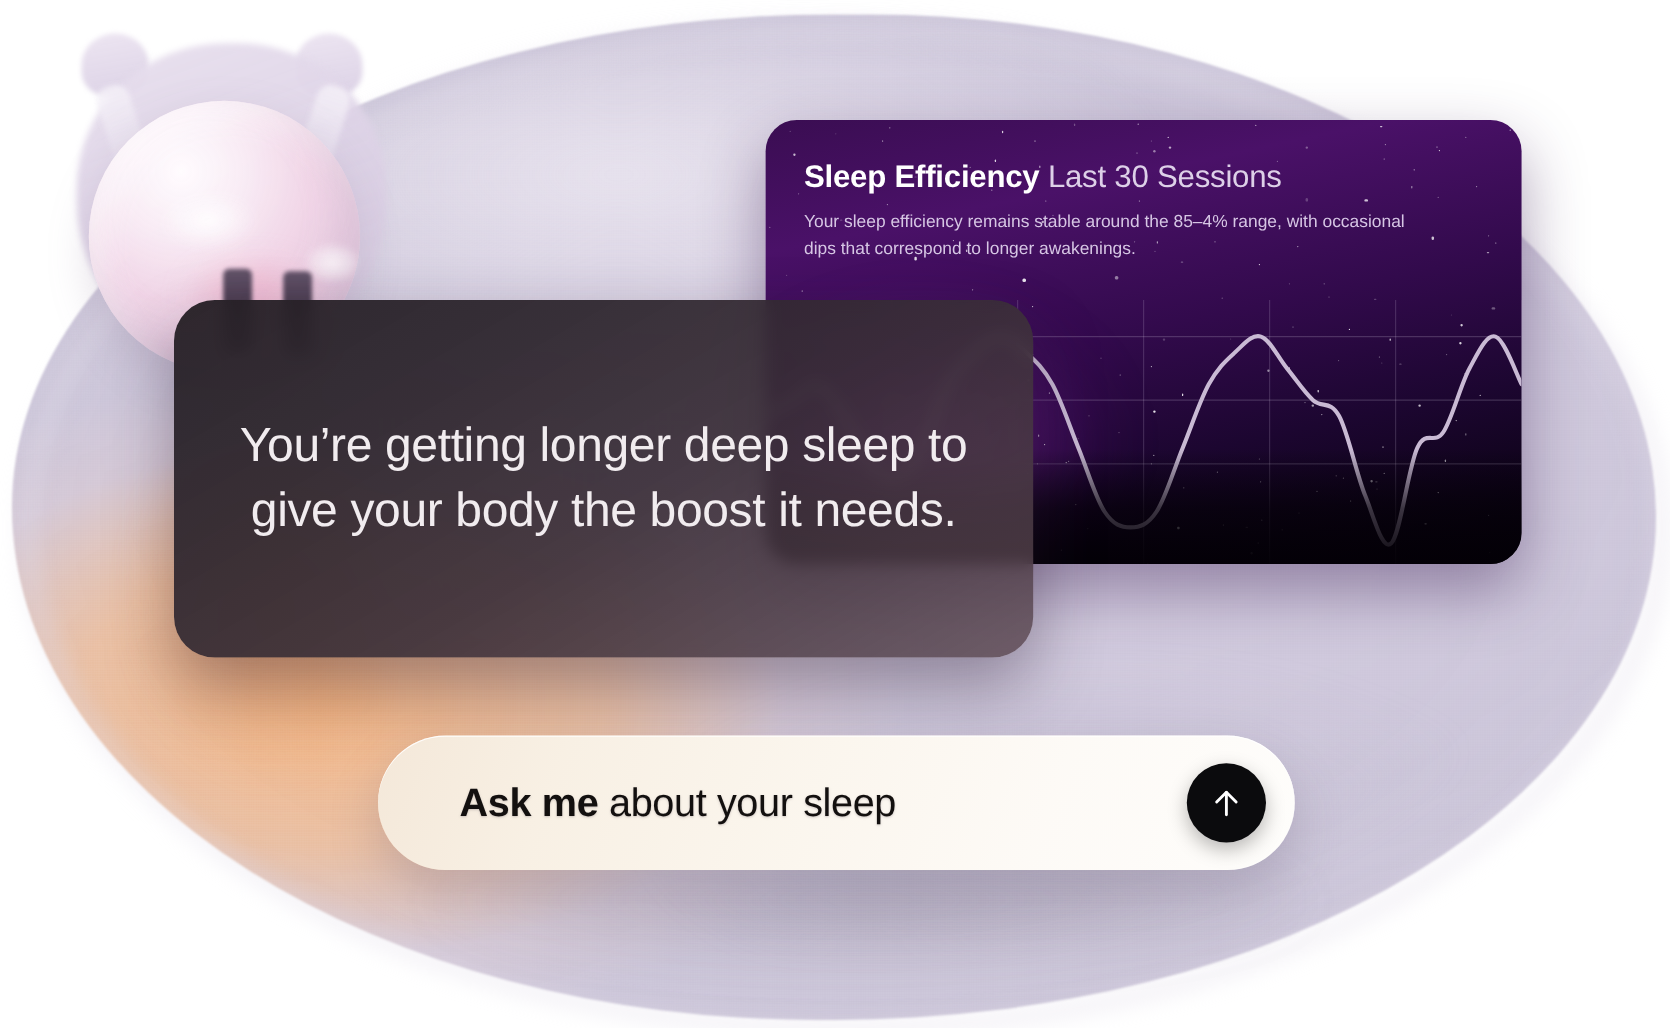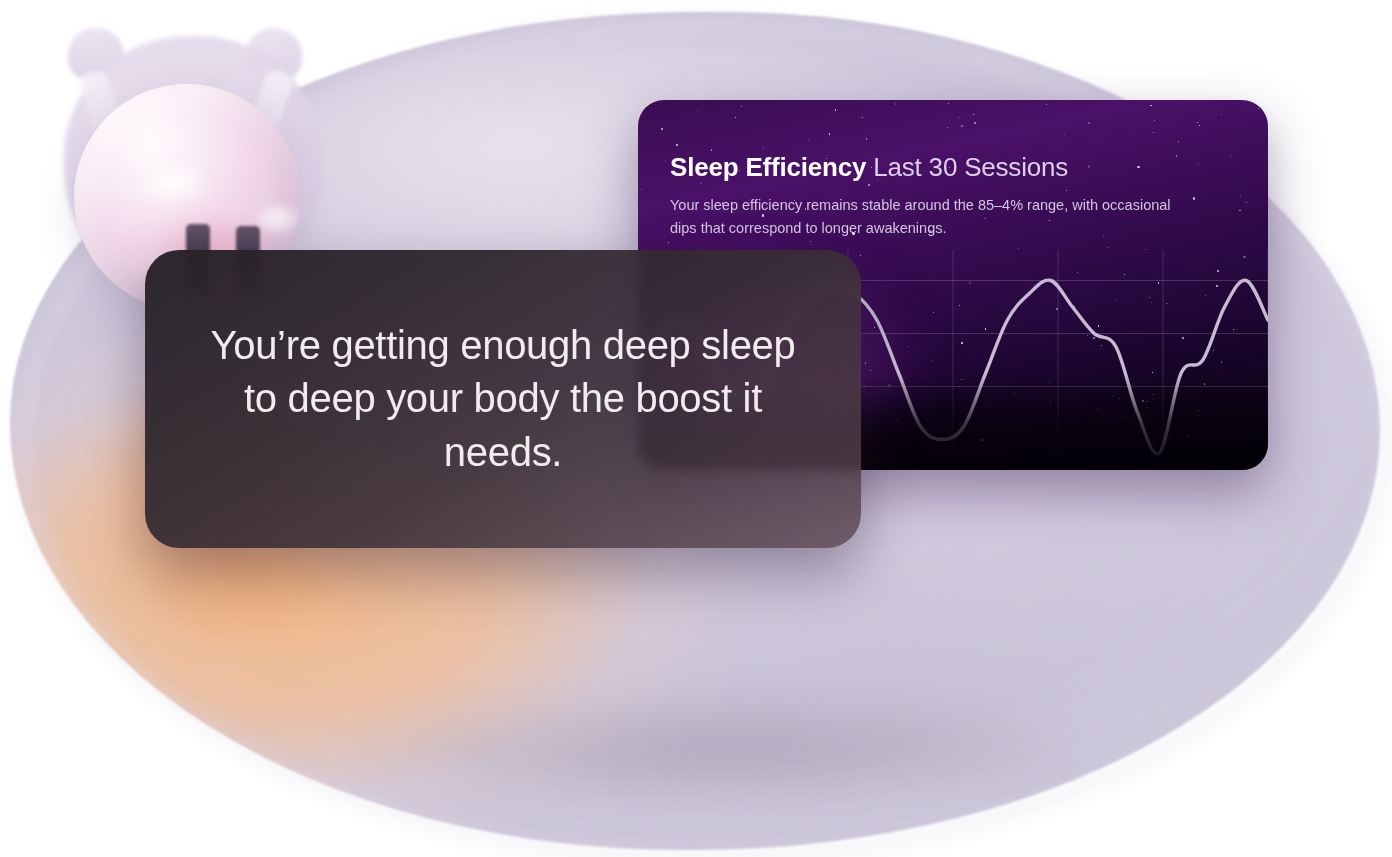--- a/index.html
+++ b/index.html
@@ -190,21 +190,20 @@
   }
   .star {
     position: absolute;
     background: #ffffff;
     border-radius: 50%;
   }
   .card-head {
     position: absolute;
     left: 32px; top: 32px;
     right: 28px;
-    margin-top: 20px;
   }
   .card-title {
     font-size: 26px;
     line-height: 1.18;
     letter-spacing: -0.2px;
     white-space: nowrap;
   }
   .card-title .strong {
     font-weight: 700;
     color: #ffffff;
@@ -539,17 +538,29 @@
     <div class="card-head">
       <div class="card-title">
         <span class="strong">Sleep Efficiency</span>
         <span class="light">Last 30 Sessions</span>
       </div>
       <div class="card-sub">Your sleep efficiency remains stable around the 85–4% range, with occasional dips that correspond to longer awakenings.</div>
     </div>
   </div>
 
   <div class="bubble">
-    <div class="bubble-text">You’re getting enough deep sleep to deep your body the boost it needs.</div>
+    <div class="bubble-text">You’re getting longer deep sleep to give your body the boost it needs.</div>
   </div>
 
+  <div class="input-bar">
+    <div class="input-text">
+      <span class="strong">Ask me</span>
+      <span class="light">about your sleep</span>
+    </div>
+    <div class="send-btn">
+      <svg width="30" height="30" viewBox="0 0 24 24" fill="none" stroke="#ffffff" stroke-width="1.9" stroke-linecap="round" stroke-linejoin="round">
+        <line x1="12" y1="20" x2="12" y2="5"></line>
+        <polyline points="5.5,11.5 12,5 18.5,11.5"></polyline>
+      </svg>
+    </div>
+  </div>
 
 </div>
 
 </body></html>

